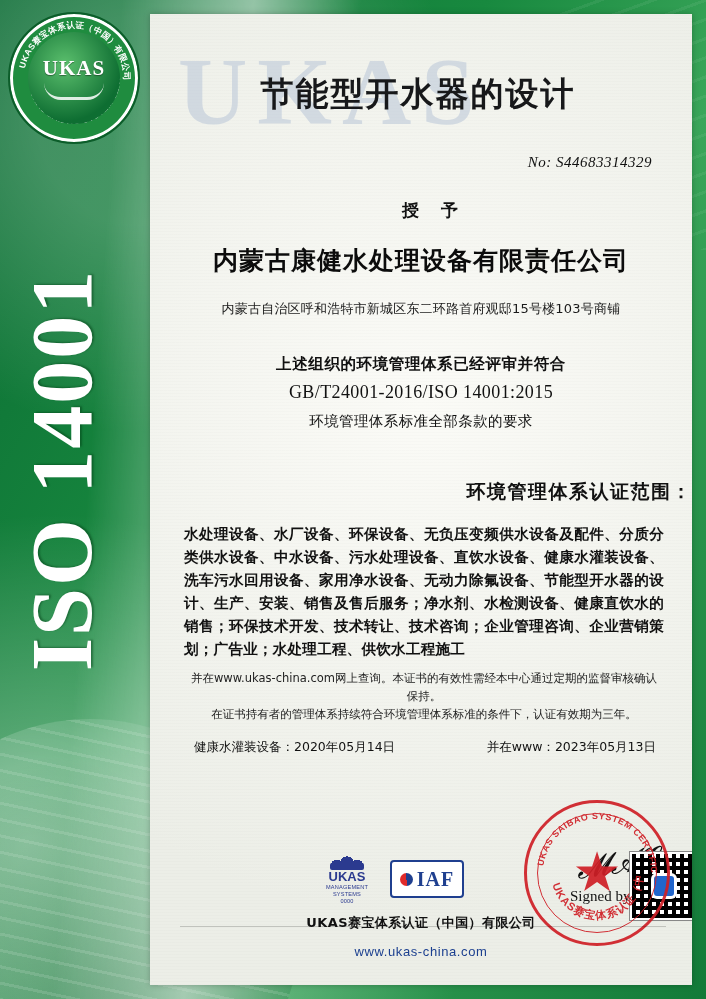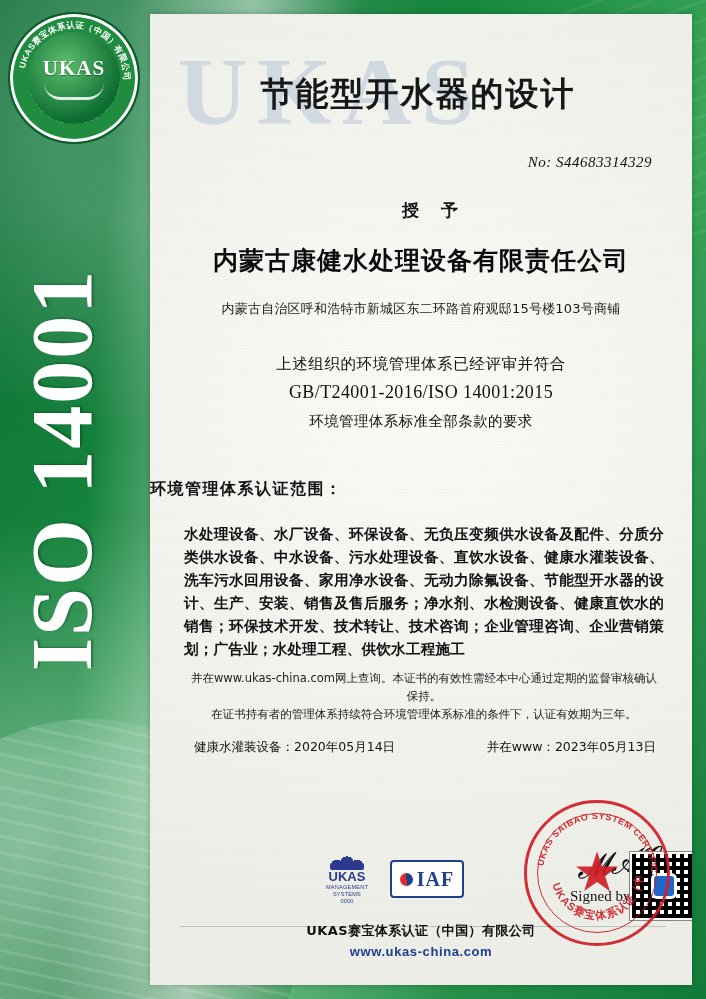--- a/index.html
+++ b/index.html
@@ -139,34 +139,34 @@
     position:absolute;left:0;right:0;top:230px;text-align:center;
     font-family:"DejaVu Sans", sans-serif;font-weight:bold;font-size:25px;letter-spacing:1px;color:#0c0c0c;
   }
   .address{
     position:absolute;left:0;right:0;top:286px;text-align:center;
     font-family:"DejaVu Sans", sans-serif;font-size:13px;color:#1a1a1a;letter-spacing:.2px;
   }
 
   .stmt1{
     position:absolute;left:0;right:0;top:340px;text-align:center;
-    font-family:"DejaVu Sans", sans-serif;font-weight:normal;font-size:15.5px;color:#111;letter-spacing:.6px;
+    font-family:"DejaVu Sans", sans-serif;font-weight:bold;font-size:15.5px;color:#111;letter-spacing:.6px;
   }
   .stmt2{
     position:absolute;left:0;right:0;top:368px;text-align:center;
     font-family:"Liberation Serif", serif;font-size:18px;color:#111;letter-spacing:.4px;
   }
   .stmt3{
     position:absolute;left:0;right:0;top:398px;text-align:center;
     font-family:"DejaVu Sans", sans-serif;font-size:14.5px;color:#111;letter-spacing:.4px;
   }
 
   .scope-title{
-    position:absolute;left:0;right:0;top:465px;text-align:left;
-    font-family:"DejaVu Sans", sans-serif;font-weight:bold;font-size:16px;color:#111;letter-spacing:1.5px;
+    position:absolute;left:0;right:0;top:465px;text-align:right;
+    font-family:"DejaVu Sans", sans-serif;font-weight:bold;font-size:19px;color:#111;letter-spacing:1.5px;
   }
   .scope-body{
     position:absolute;left:34px;right:28px;top:508px;
     font-family:"DejaVu Sans", sans-serif;
     font-weight:bold;
     font-size:14.6px;
     line-height:23px;
     color:#111;
     text-align:justify;
     letter-spacing:.2px;
@@ -273,22 +273,22 @@
   .seal svg text{font-family:"Liberation Sans", sans-serif;fill:#cf1f26;font-size:9px;font-weight:bold;letter-spacing:.6px;}
   .seal svg text.cn{font-size:11px;letter-spacing:1px;}
 
   .footer{
     position:absolute;left:0;right:0;bottom:26px;text-align:center;
   }
   .footer .f1{
     font-family:"DejaVu Sans", sans-serif;font-weight:bold;font-size:13px;color:#111;letter-spacing:.4px;
   }
   .footer .f2{
-    margin-top:4px;
-    font-family:"Liberation Sans", sans-serif;font-weight:bold;font-size:13px;color:#1b3f8f;letter-spacing:.6px;
+    margin-top:12px;
+    font-family:"Liberation Sans", sans-serif;font-weight:normal;font-size:13px;color:#1b3f8f;letter-spacing:.6px;
   }
   .footer-rule{
     position:absolute;left:30px;right:26px;bottom:58px;height:1px;background:rgba(0,0,0,.18);
   }
 </style>
 </head>
 <body>
 
 <div class="cert">
 

